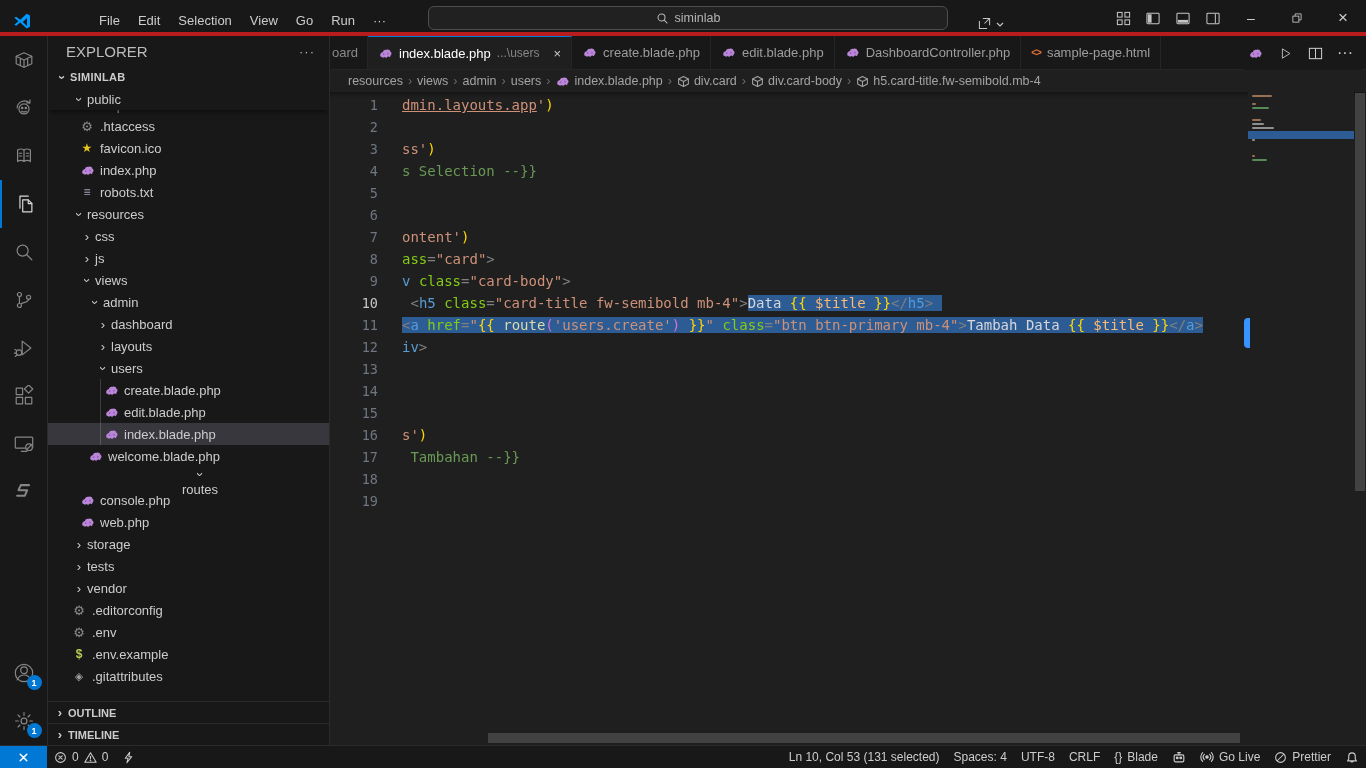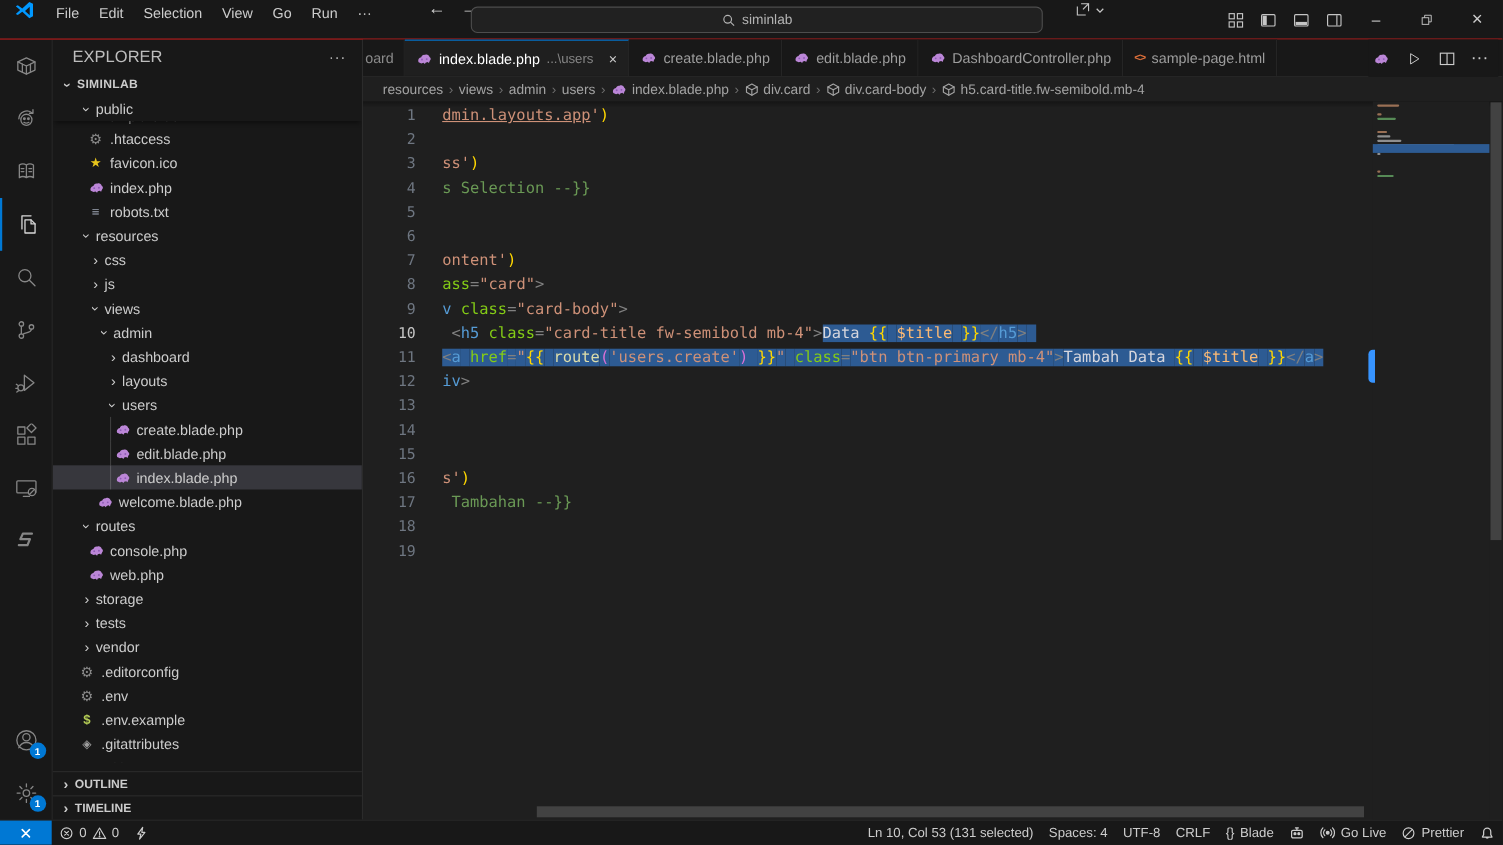--- a/index.html
+++ b/index.html
@@ -1,22 +1,22 @@
 <!DOCTYPE html>
 <html><head>
 <meta charset="utf-8">
 <style>
   * { margin:0; padding:0; box-sizing:border-box; }
   html,body { width:1366px; height:768px; overflow:hidden; background:#1f1f1f;
     font-family:"Liberation Sans", sans-serif; color:#cccccc; }
   svg { display:block; }
 
   
-  .titlebar { height:36px; background:#181818; border-bottom:1px solid #b91c1c;
-    display:flex; align-items:flex-start; position:relative; }
+  .titlebar { height:36px; background:#181818; border-bottom:4px solid #b91c1c;
+    display:flex; align-items:flex-end; position:relative;gap:48px; }
   .vscode-logo { width:20px; height:20px; margin:0 10px 0 12px; }
   .menus { display:flex; align-items:center; }
   .menu-item { font-size:13px; color:#cccccc; padding:4px 9px; border-radius:5px; }
   .nav-arrows { display:flex; align-items:center; margin-left:42px; gap:14px; color:#cfcfcf; font-size:16px; }
   .cmd-center { position:absolute; left:428px; top:6px; width:520px; height:24px;
     background:#212121; border:1px solid #4d4d4d; border-radius:6px;
     display:flex; align-items:center; justify-content:center; gap:6px;
     color:#b4b4b4; font-size:12.5px; }
   .tb-right { position:absolute; right:0; top:0; height:36px; display:flex; align-items:center; }
   .tb-icon { width:30px; height:26px; display:flex; align-items:center; justify-content:center; color:#c5c5c5; }
@@ -391,21 +391,21 @@
         <div class="row" style="padding-left: 39px;">
           <span class="file-ico">
             <svg width="15" height="15" viewBox="0 0 16 16">
               <path fill="#bb86d7" d="M2.7 11.2c-1-2.4.6-4.6 2.6-4.8.3-1.6 2-2.6 3.5-2.2 1.7-1 4.1-.1 4.5 2 1.4.6 1.6 2.7.3 3.6l-.9 2.3-1.3-1-1.9.6-.7 1.3-1.5-1.2-1.9.6z"></path>
               <circle cx="6" cy="8.6" r=".9" fill="#8e5bb5"></circle>
               <circle cx="10.6" cy="8.2" r=".9" fill="#8e5bb5"></circle>
             </svg>
           </span>
           <span>welcome.blade.php</span>
         </div>
-        <div class="row" style="padding-left: 23px;">
+        <div class="row" style="padding-left: 23px; flex-direction: column;">
           <span class="twisty exp">›</span>
           <span>routes</span>
         </div>
         <div class="row" style="padding-left: 31px;">
           <span class="file-ico">
             <svg width="15" height="15" viewBox="0 0 16 16">
               <path fill="#bb86d7" d="M2.7 11.2c-1-2.4.6-4.6 2.6-4.8.3-1.6 2-2.6 3.5-2.2 1.7-1 4.1-.1 4.5 2 1.4.6 1.6 2.7.3 3.6l-.9 2.3-1.3-1-1.9.6-.7 1.3-1.5-1.2-1.9.6z"></path>
               <circle cx="6" cy="8.6" r=".9" fill="#8e5bb5"></circle>
               <circle cx="10.6" cy="8.2" r=".9" fill="#8e5bb5"></circle>
             </svg>

